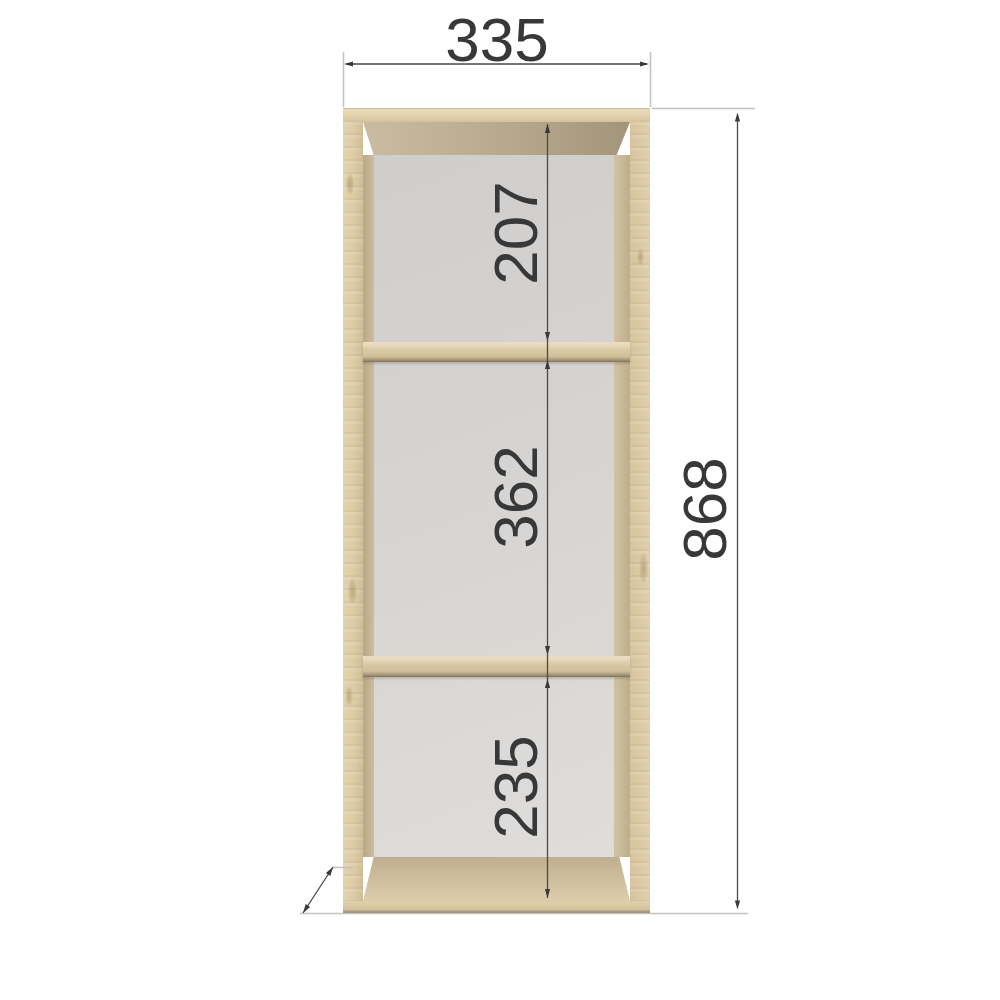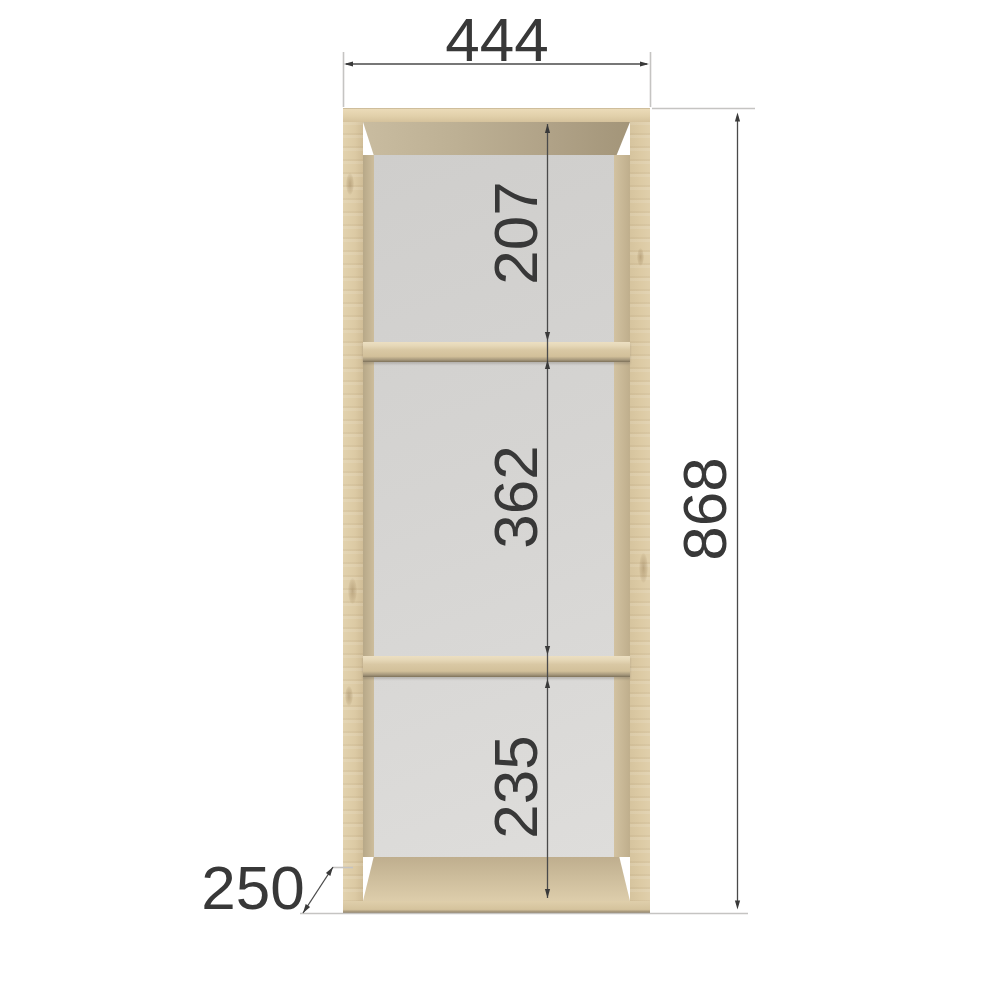--- a/index.html
+++ b/index.html
@@ -116,20 +116,19 @@
       <polygon points="547.5,341 544.9,332 550.1,332"></polygon>
       <polygon points="547.5,360 544.9,369 550.1,369"></polygon>
       <polygon points="547.5,655 544.9,646 550.1,646"></polygon>
       <polygon points="547.5,679 544.9,688 550.1,688"></polygon>
       <polygon points="547.5,898 544.9,889 550.1,889"></polygon>
       <polygon points="333,867 330.3,875.9 325.9,873.1"></polygon>
       <polygon points="303,913 310.1,906.9 305.7,904.1"></polygon>
     </g>
   </svg>
 
-  <div class="dim-label" style="left:497px;top:40px;">444</div>
+  <div class="dim-label" style="left:497px;top:40px;">335</div>
   <div class="dim-label rot" style="left:705px;top:509px;">868</div>
   <div class="dim-label rot" style="left:516px;top:233px;">207</div>
   <div class="dim-label rot" style="left:516px;top:497px;">362</div>
   <div class="dim-label rot" style="left:516px;top:787px;">235</div>
-  <div class="dim-label" style="left:253px;top:888px;">250</div>
 
 </div>
 
 </body></html>

